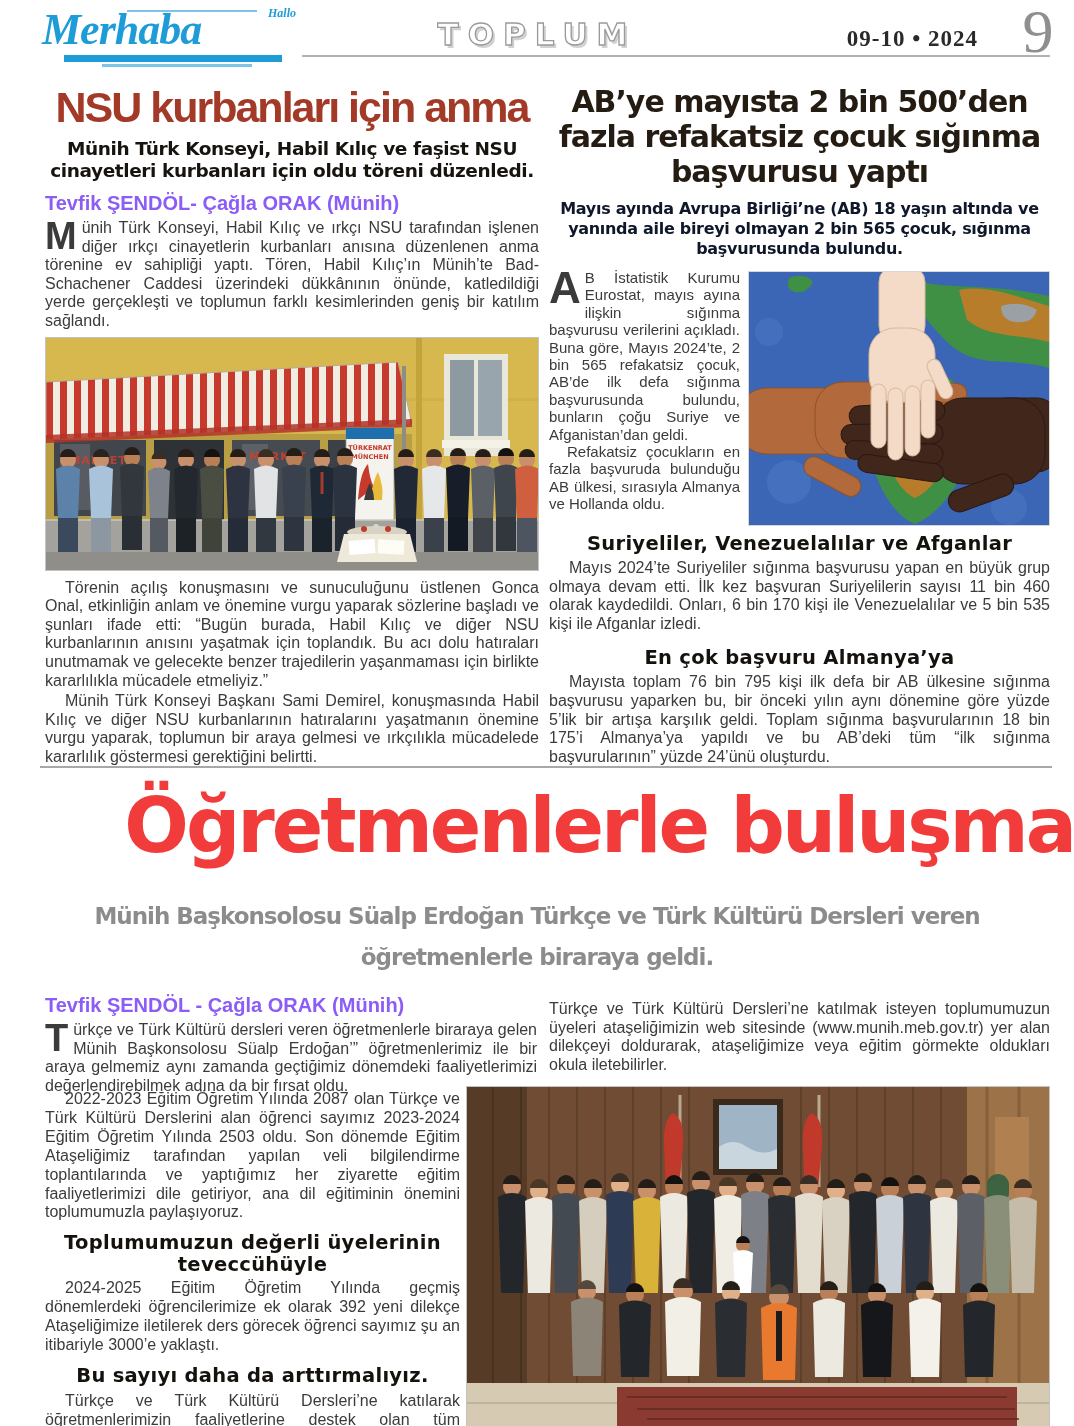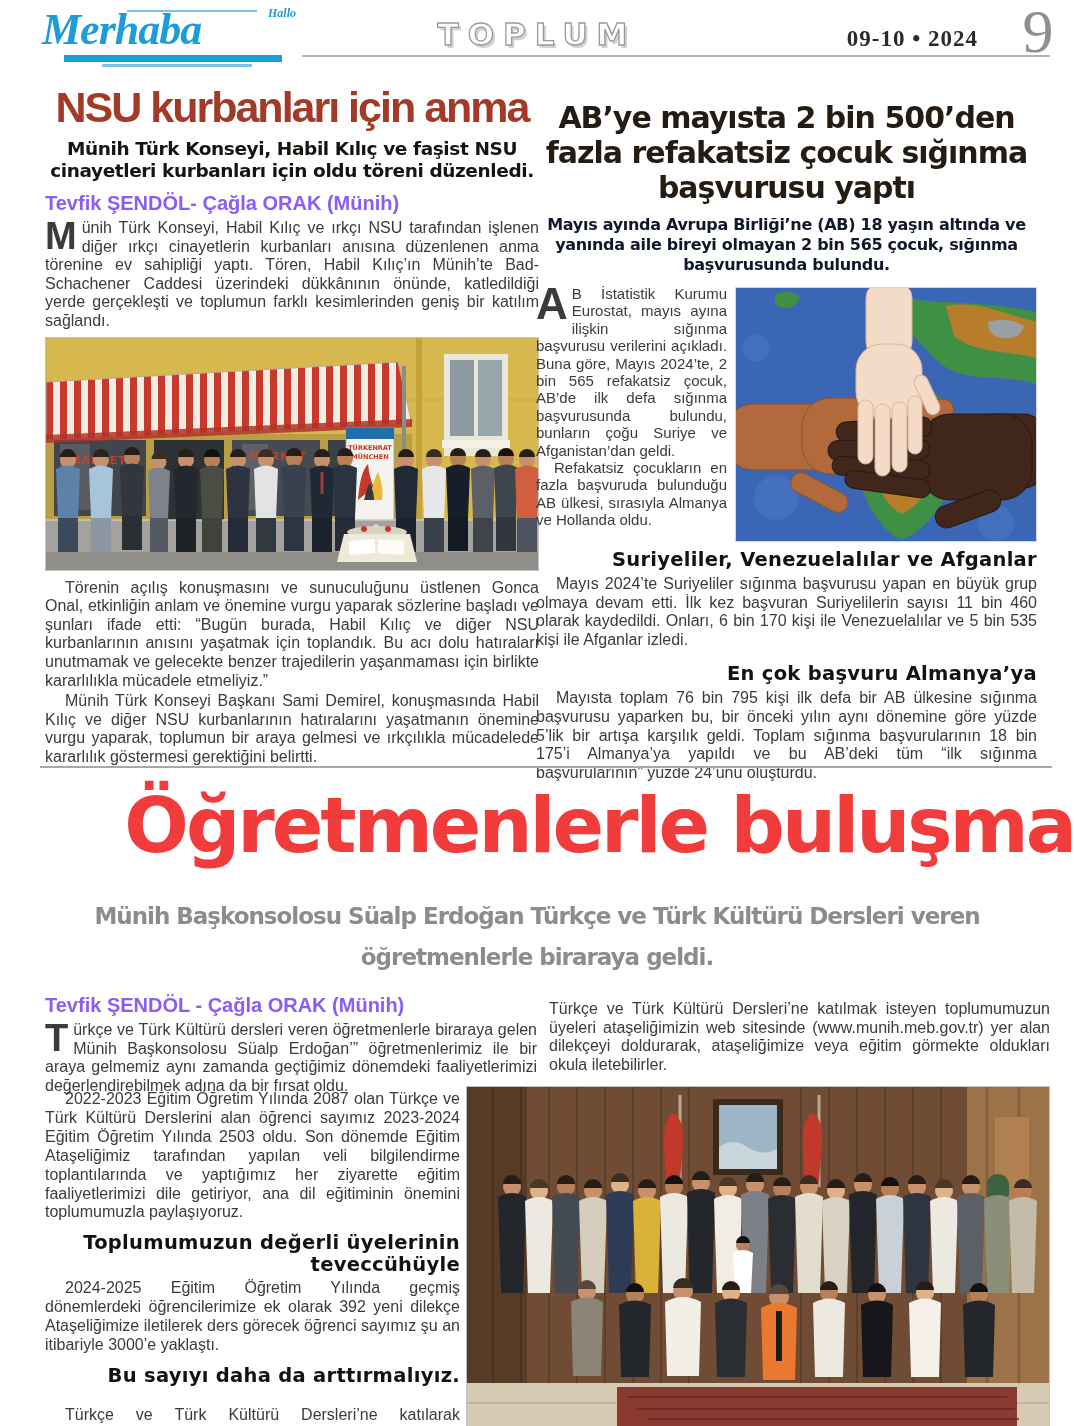--- a/index.html
+++ b/index.html
@@ -26,32 +26,32 @@
             font-size:62px;color:#8f8f8f;line-height:62px;}
   .header-rule{left:302px;top:55px;width:748px;height:2px;background:#b2b2b2;}
 
   
   .bt{font-size:16px;line-height:18.6px;text-align:justify;color:#3b3b3b;}
   .bt p{margin:0 0 2px 0;text-indent:20px;}
   .bt p.nofirst{text-indent:0;}
   .dropcap{float:left;font-size:38px;line-height:31px;font-weight:bold;padding:2px 5px 0 0;color:#3b3b3b;}
   .byline{font-weight:bold;color:#8b5cf6;font-size:20px;margin:10px 0 4px 0;}
   .crosshead{font-family:"DejaVu Sans",sans-serif;font-weight:bold;font-size:19.5px;
-             color:#15120e;text-align:right;letter-spacing:.3px;margin:13px 0 4px;clear:both;}
+             color:#15120e;text-align:center;letter-spacing:.3px;margin:13px 0 4px;clear:both;}
 
   
   .a1{left:45px;top:84px;width:494px;}
   .a1 .hl{font-family:"Liberation Sans",sans-serif;font-weight:bold;font-size:43px;
           letter-spacing:-2px;color:#a23a27;text-align:center;line-height:46px;}
   .a1 .sub{font-family:"DejaVu Sans",sans-serif;font-weight:bold;font-size:18.5px;line-height:22px;
            letter-spacing:-0.4px;text-align:center;color:#17130f;margin-top:8px;}
   .photo-frame{border:1px solid #c3c3c3;margin:6px 0 8px 0;}
 
   
-  .a2{left:536px;top:84px;width:501px;margin-top:16px;}
+  .a2{left:549px;top:84px;width:501px;}
   .a2 .hl{font-family:"DejaVu Sans",sans-serif;font-weight:bold;font-size:30px;line-height:35px;
           letter-spacing:-1px;color:#241c12;text-align:center;}
   .a2 .sub{font-family:"DejaVu Sans",sans-serif;font-weight:bold;font-size:16px;line-height:20px;
            letter-spacing:-0.3px;text-align:center;color:#0f172a;margin-top:10px;}
   .a2 .bt2{font-size:15px;line-height:17.4px;text-align:justify;margin-top:10px;}
   .a2 .bt2 p{margin:0;text-indent:18px;}
   .a2 .bt2 p.nofirst{text-indent:0;}
   .hands-img{float:right;margin:2px 0 6px 8px;border:1px solid #d6d6d6;}
   .dropcapA{float:left;font-size:44px;line-height:36px;font-weight:bold;padding:1px 4px 0 0;}
 
@@ -338,21 +338,21 @@
   </div>
 
   <div class="abs a3-colB">
     <div class="bt" style="line-height:18.9px;">
       <p>2022-2023 Eğitim Öğretim Yılında 2087 olan Türkçe ve Türk Kültürü Derslerini alan öğrenci sayımız 2023-2024 Eğitim Öğretim Yılında 2503 oldu. Son dönemde Eğitim Ataşeliğimiz tarafından yapılan veli bilgilendirme toplantılarında ve yaptığımız her ziyarette eğitim faaliyetlerimizi dile getiriyor, ana dil eğitiminin önemini toplumumuzla paylaşıyoruz.</p>
     </div>
     <div class="crosshead" style="margin:10px 0 3px;line-height:22px;">Toplumumuzun değerli üyelerinin teveccühüyle</div>
     <div class="bt" style="line-height:18.9px;">
       <p>2024-2025 Eğitim Öğretim Yılında geçmiş dönemlerdeki öğrencilerimize ek olarak 392 yeni dilekçe Ataşeliğimize iletilerek ders görecek öğrenci sayımız şu an itibariyle 3000’e yaklaştı.</p>
     </div>
-    <div class="crosshead" style="margin:9px 0 19px;">Bu sayıyı daha da arttırmalıyız.</div>
+    <div class="crosshead" style="margin:9px 0 5px;">Bu sayıyı daha da arttırmalıyız.</div>
     <div class="bt" style="line-height:18.9px;">
       <p>Türkçe ve Türk Kültürü Dersleri’ne katılarak öğretmenlerimizin faaliyetlerine destek olan tüm toplumumuza teşekkür ediyor, derslere katılmaya davet ediyoruz.</p>
     </div>
   </div>
 
   <div class="abs a3-colR">
     <div class="bt">
       <p class="nofirst">Türkçe ve Türk Kültürü Dersleri’ne katılmak isteyen toplumumuzun üyeleri ataşeliğimizin web sitesinde (www.munih.meb.gov.tr) yer alan dilekçeyi doldurarak, ataşeliğimize veya eğitim görmekte oldukları okula iletebilirler.</p>
     </div>
   </div>

